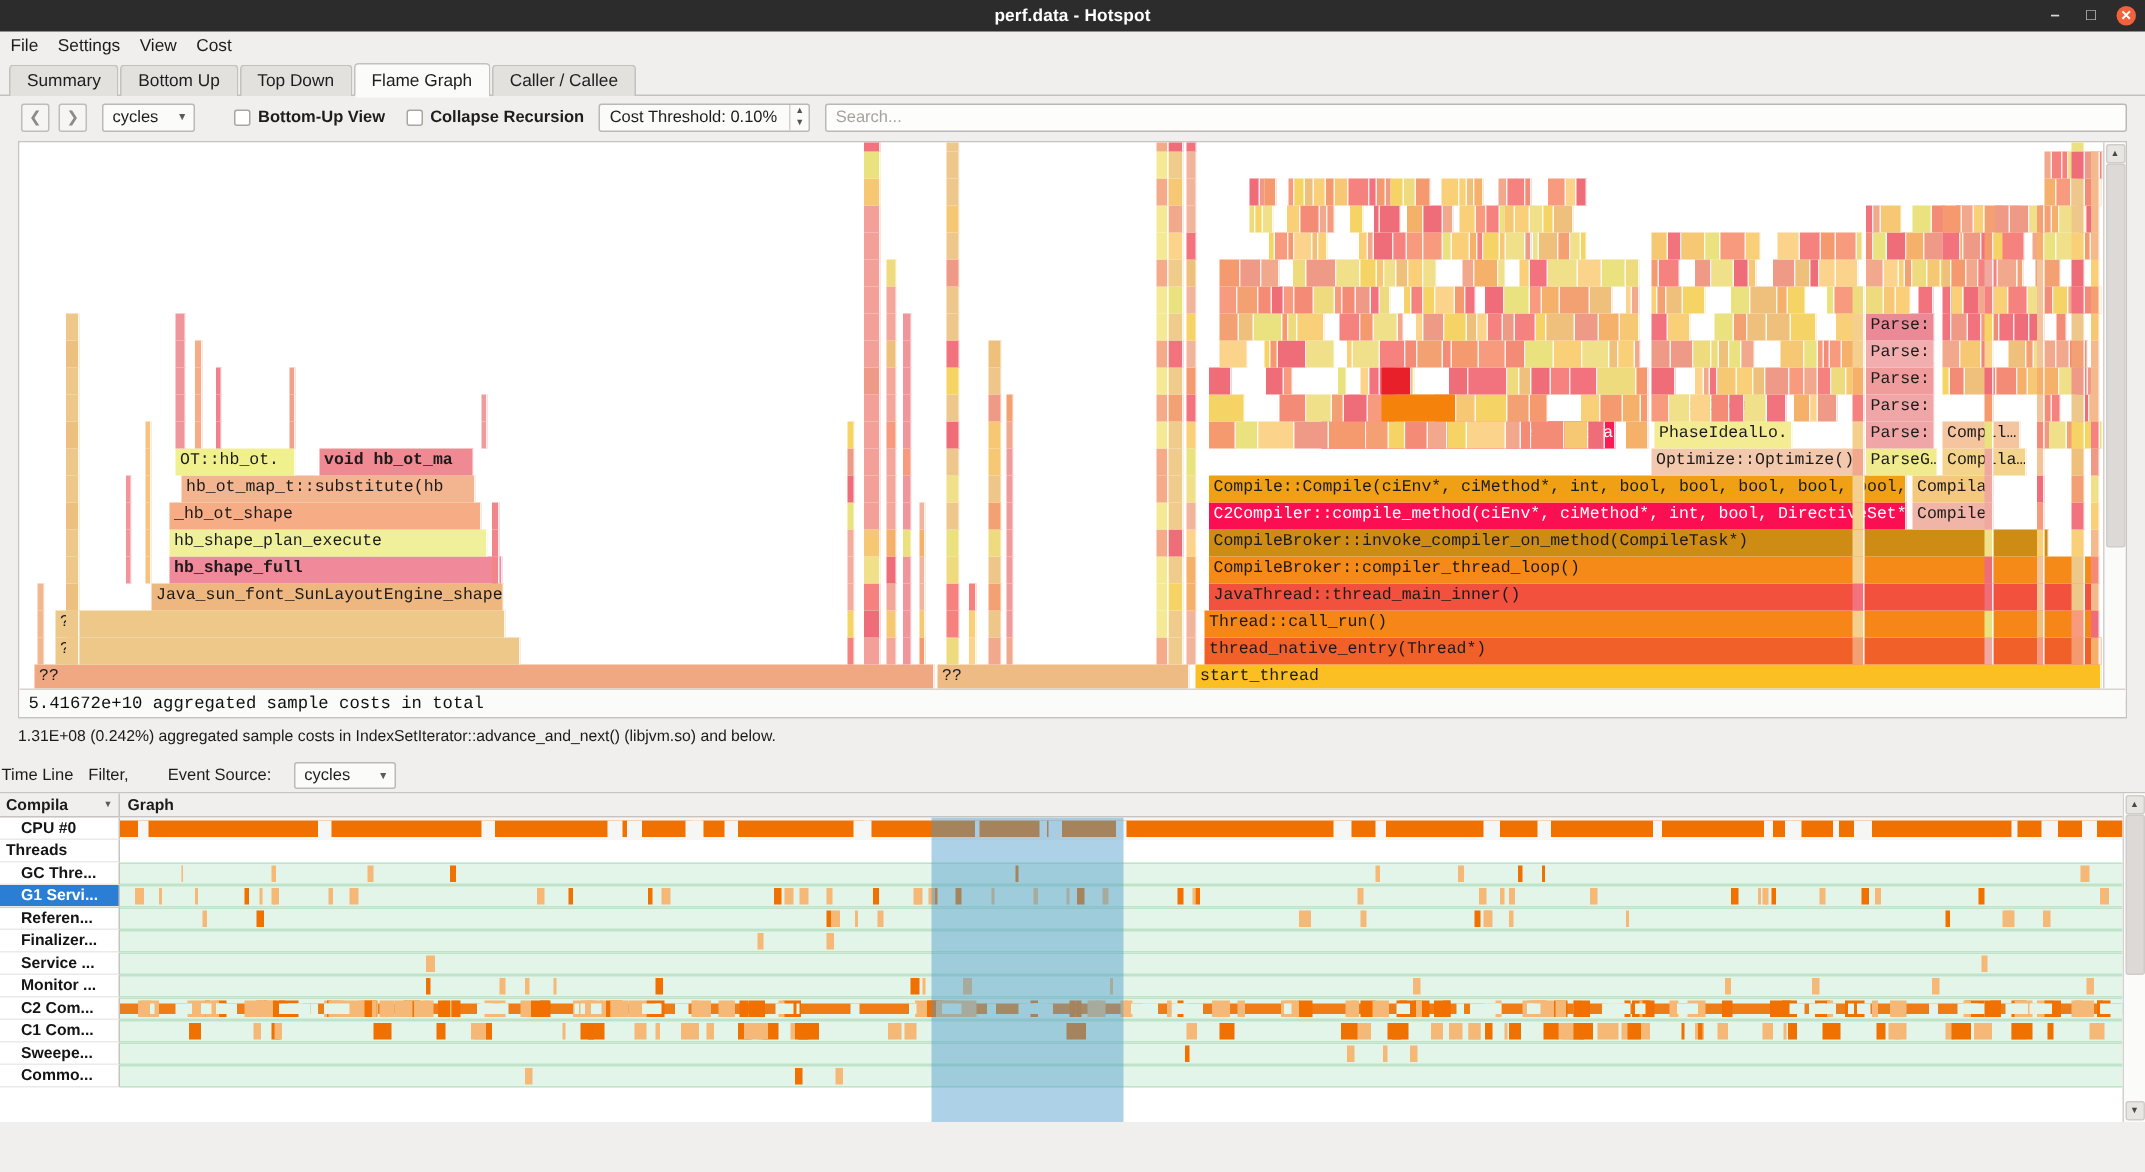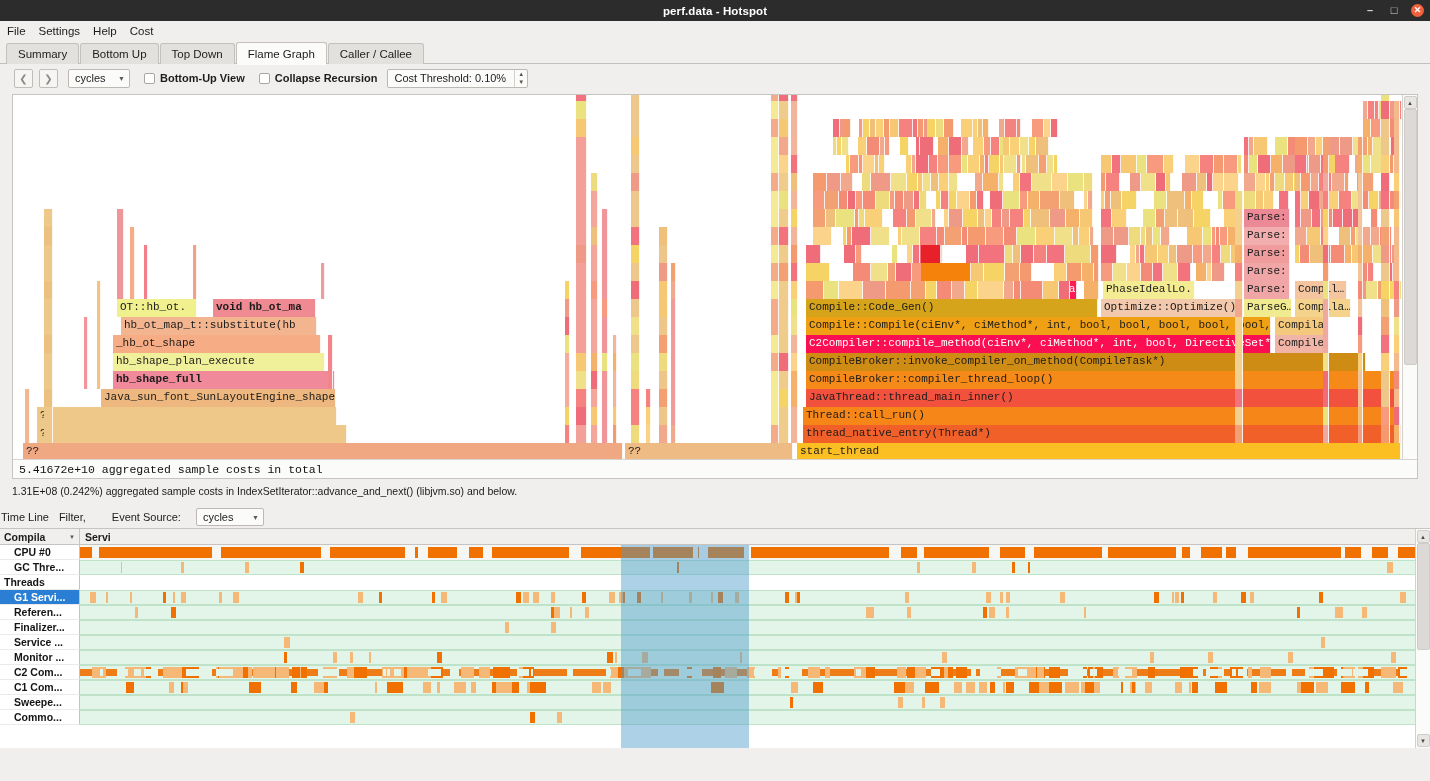--- a/index.html
+++ b/index.html
@@ -203,53 +203,56 @@
   <div id="winbtns">
     <span class="winbtn">–</span>
     <span class="winbtn">□</span>
     <span class="winbtn close">✕</span>
   </div>
 </div>
 
 <div id="menubar">
   <span class="menuitem">File</span>
   <span class="menuitem">Settings</span>
-  <span class="menuitem">Help</span>
+  <span class="menuitem">View</span>
   <span class="menuitem">Cost</span>
 </div>
 
 <div id="tabbar">
   <div class="tab">Summary</div>
   <div class="tab">Bottom Up</div>
   <div class="tab">Top Down</div>
   <div class="tab active">Flame Graph</div>
   <div class="tab">Caller / Callee</div>
 </div>
 
 <div id="toolbar">
   <div class="navbtn">❮</div>
   <div class="navbtn">❯</div>
   <div class="combo" style="margin-left:4px;">
     <span>cycles</span>
     <span class="arrow">▼</span>
   </div>
-  <div class="chkwrap" style="margin-left:8px;">
+  <div class="chkwrap" style="margin-left:20px;">
     <span class="chk"></span>
     <span class="chklabel">Bottom-Up View</span>
   </div>
   <div class="chkwrap" style="margin-left:8px;">
     <span class="chk"></span>
     <span class="chklabel">Collapse Recursion</span>
   </div>
   <div class="spinbox">
     <span class="val">Cost Threshold: 0.10%</span>
     <span class="spin-arrows">
         <span>▲</span>
         <span>▼</span>
       </span>
+  </div>
+  <div class="searchbox">
+    <span>Search...</span>
   </div>
 </div>
 
 <div id="flamewrap">
   <div id="flamecanvas">
       <div class="frame" style="left: 10px; width: 600px; top: 348px; height: 18px; background: rgb(240, 168, 130);">??</div>
       <div class="frame" style="left: 612px; width: 168px; top: 348px; height: 18px; background: rgb(239, 187, 133);">??</div>
       <div class="frame" style="left: 784px; width: 604px; top: 348px; height: 18px; background: rgb(251, 191, 36);">start_thread</div>
       <div class="frame" style="left: 24px; width: 310px; top: 330px; height: 18px; background: rgb(238, 200, 136);">??</div>
       <div class="frame" style="left: 24px; width: 300px; top: 312px; height: 18px; background: rgb(238, 200, 136);">??</div>
@@ -416,21 +419,20 @@
       <div class="frame" style="left: 658px; width: 5px; top: 168px; height: 18px; background: rgb(243, 160, 114);"></div>
       <div class="frame" style="left: 790px; width: 598px; top: 330px; height: 18px; background: rgb(242, 96, 42);">thread_native_entry(Thread*)</div>
       <div class="frame" style="left: 790px; width: 596px; top: 312px; height: 18px; background: rgb(245, 134, 23);">Thread::call_run()</div>
       <div class="frame" style="left: 793px; width: 590px; top: 294px; height: 18px; background: rgb(242, 81, 62);">JavaThread::thread_main_inner()</div>
       <div class="frame" style="left: 793px; width: 593px; top: 276px; height: 18px; background: rgb(245, 138, 24);">CompileBroker::compiler_thread_loop()</div>
       <div class="frame" style="left: 793px; width: 560px; top: 258px; height: 18px; background: rgb(207, 140, 21);">CompileBroker::invoke_compiler_on_method(CompileTask*)</div>
       <div class="frame" style="left: 793px; width: 465px; top: 240px; height: 18px; background: rgb(252, 15, 82); color: rgb(255, 255, 255);">C2Compiler::compile_method(ciEnv*, ciMethod*, int, bool, DirectiveSet*)</div>
       <div class="frame" style="left: 1262px; width: 52px; top: 240px; height: 18px; background: rgb(240, 181, 166);">Compile…</div>
       <div class="frame" style="left: 793px; width: 465px; top: 222px; height: 18px; background: rgb(239, 160, 21);">Compile::Compile(ciEnv*, ciMethod*, int, bool, bool, bool, bool, bool, D</div>
       <div class="frame" style="left: 1262px; width: 52px; top: 222px; height: 18px; background: rgb(245, 201, 125);">Compila…</div>
-      <div class="frame" style="left: 793px; width: 292px; top: 204px; height: 18px; background: rgb(214, 164, 27);">Compile::Code_Gen()</div>
       <div class="frame" style="left: 1088px; width: 140px; top: 204px; height: 18px; background: rgb(243, 201, 173);">Optimize::Optimize()</div>
       <div class="frame" style="left: 1231px; width: 48px; top: 204px; height: 18px; background: rgb(240, 235, 142);">ParseG…</div>
       <div class="frame" style="left: 1282px; width: 56px; top: 204px; height: 18px; background: rgb(244, 212, 140);">Compila…</div>
       <div class="frame" style="left: 868px; width: 196px; top: 186px; height: 18px; background: rgb(252, 27, 83); color: rgb(255, 255, 255);">PhaseChaitin::Register_Allocat</div>
       <div class="frame" style="left: 1090px; width: 92px; top: 186px; height: 18px; background: rgb(244, 236, 147);">PhaseIdealLo.</div>
       <div class="frame" style="left: 1231px; width: 46px; top: 186px; height: 18px; background: rgb(240, 166, 166);">Parse::.</div>
       <div class="frame" style="left: 1282px; width: 52px; top: 186px; height: 18px; background: rgb(245, 197, 160);">Compil…</div>
       <div class="frame" style="left: 1090px; width: 74px; top: 168px; height: 18px; background: rgb(244, 236, 147);">PhaseIdealL</div>
       <div class="frame" style="left: 1231px; width: 46px; top: 168px; height: 18px; background: rgb(240, 166, 166);">Parse::.</div>
       <div class="frame" style="left: 1231px; width: 46px; top: 150px; height: 18px; background: rgb(240, 156, 156);">Parse::.</div>
@@ -1031,21 +1033,21 @@
   </div>
 </div>
 
 <div id="tltable">
   <div id="tlbody">
     <div class="tlcolhdr">
       <div class="c1">
         <span>Compila</span>
         <span style="font-size:6px;color:#5d5a57;">▼</span>
       </div>
-      <div class="c2">Servi</div>
+      <div class="c2">Graph</div>
     </div>
     <div class="tlrows" id="tlrows">
 
         <div class="tlrow">
           <div class="lbl indent">CPU #0</div>
           <div class="track " style="background: rgb(246, 246, 245);">
             <div style="position: absolute; inset: 2px 0px; background: rgb(240, 112, 0);"></div>
             <div class="tick" style="left: 85.5123%; width: 0.335305%; top: 2px; bottom: 2px; background: rgb(246, 246, 245);"></div>
             <div class="tick" style="left: 82.1326%; width: 0.448557%; top: 2px; bottom: 2px; background: rgb(246, 246, 245);"></div>
             <div class="tick" style="left: 70.8001%; width: 0.643662%; top: 2px; bottom: 2px; background: rgb(246, 246, 245);"></div>
@@ -1068,37 +1070,37 @@
             <div class="tick" style="left: 28.556%; width: 0.506605%; top: 2px; bottom: 2px; background: rgb(246, 246, 245);"></div>
             <div class="tick" style="left: 36.6193%; width: 0.800329%; top: 2px; bottom: 2px; background: rgb(246, 246, 245);"></div>
             <div class="tick" style="left: 28.2606%; width: 0.85362%; top: 2px; bottom: 2px; background: rgb(246, 246, 245);"></div>
             <div class="tick" style="left: 24.3671%; width: 0.741161%; top: 2px; bottom: 2px; background: rgb(246, 246, 245);"></div>
             <div class="tick" style="left: 25.3454%; width: 0.692126%; top: 2px; bottom: 2px; background: rgb(246, 246, 245);"></div>
             <div class="tick" style="left: 37.1532%; width: 0.357371%; top: 2px; bottom: 2px; background: rgb(246, 246, 245);"></div>
             <div class="tick" style="left: 60.5799%; width: 0.885238%; top: 2px; bottom: 2px; background: rgb(246, 246, 245);"></div>
           </div>
         </div>
         <div class="tlrow">
+          <div class="lbl">Threads</div>
+          <div class="track groupblank"></div>
+        </div>
+        <div class="tlrow">
           <div class="lbl indent">GC Thre...</div>
           <div class="track green">
             <div class="tick" style="left: 97.9003%; width: 0.426945%; top: 1px; bottom: 1px; background: rgb(245, 184, 119);"></div>
             <div class="tick" style="left: 69.8399%; width: 0.211352%; top: 1px; bottom: 1px; background: rgb(240, 112, 0);"></div>
             <div class="tick" style="left: 12.3281%; width: 0.295357%; top: 1px; bottom: 1px; background: rgb(245, 184, 119);"></div>
             <div class="tick" style="left: 62.7157%; width: 0.234595%; top: 1px; bottom: 1px; background: rgb(245, 184, 119);"></div>
             <div class="tick" style="left: 7.58877%; width: 0.215568%; top: 1px; bottom: 1px; background: rgb(245, 184, 119);"></div>
             <div class="tick" style="left: 3.04528%; width: 0.132131%; top: 1px; bottom: 1px; background: rgb(245, 184, 119);"></div>
             <div class="tick" style="left: 16.4909%; width: 0.321621%; top: 1px; bottom: 1px; background: rgb(240, 112, 0);"></div>
             <div class="tick" style="left: 71.0266%; width: 0.128663%; top: 1px; bottom: 1px; background: rgb(240, 112, 0);"></div>
             <div class="tick" style="left: 44.6972%; width: 0.192293%; top: 1px; bottom: 1px; background: rgb(240, 112, 0);"></div>
             <div class="tick" style="left: 66.8004%; width: 0.331417%; top: 1px; bottom: 1px; background: rgb(245, 184, 119);"></div>
           </div>
-        </div>
-        <div class="tlrow">
-          <div class="lbl">Threads</div>
-          <div class="track groupblank"></div>
         </div>
         <div class="tlrow selected">
           <div class="lbl indent">G1 Servi...</div>
           <div class="track green">
             <div class="tick" style="left: 39.6736%; width: 0.332906%; top: 1px; bottom: 1px; background: rgb(245, 184, 119);"></div>
             <div class="tick" style="left: 47.8236%; width: 0.33143%; top: 1px; bottom: 1px; background: rgb(240, 112, 0);"></div>
             <div class="tick" style="left: 82.1569%; width: 0.121012%; top: 1px; bottom: 1px; background: rgb(240, 112, 0);"></div>
             <div class="tick" style="left: 3.73615%; width: 0.144898%; top: 1px; bottom: 1px; background: rgb(245, 184, 119);"></div>
             <div class="tick" style="left: 40.6719%; width: 0.17754%; top: 1px; bottom: 1px; background: rgb(240, 112, 0);"></div>
             <div class="tick" style="left: 82.0402%; width: 0.260282%; top: 1px; bottom: 1px; background: rgb(245, 184, 119);"></div>

